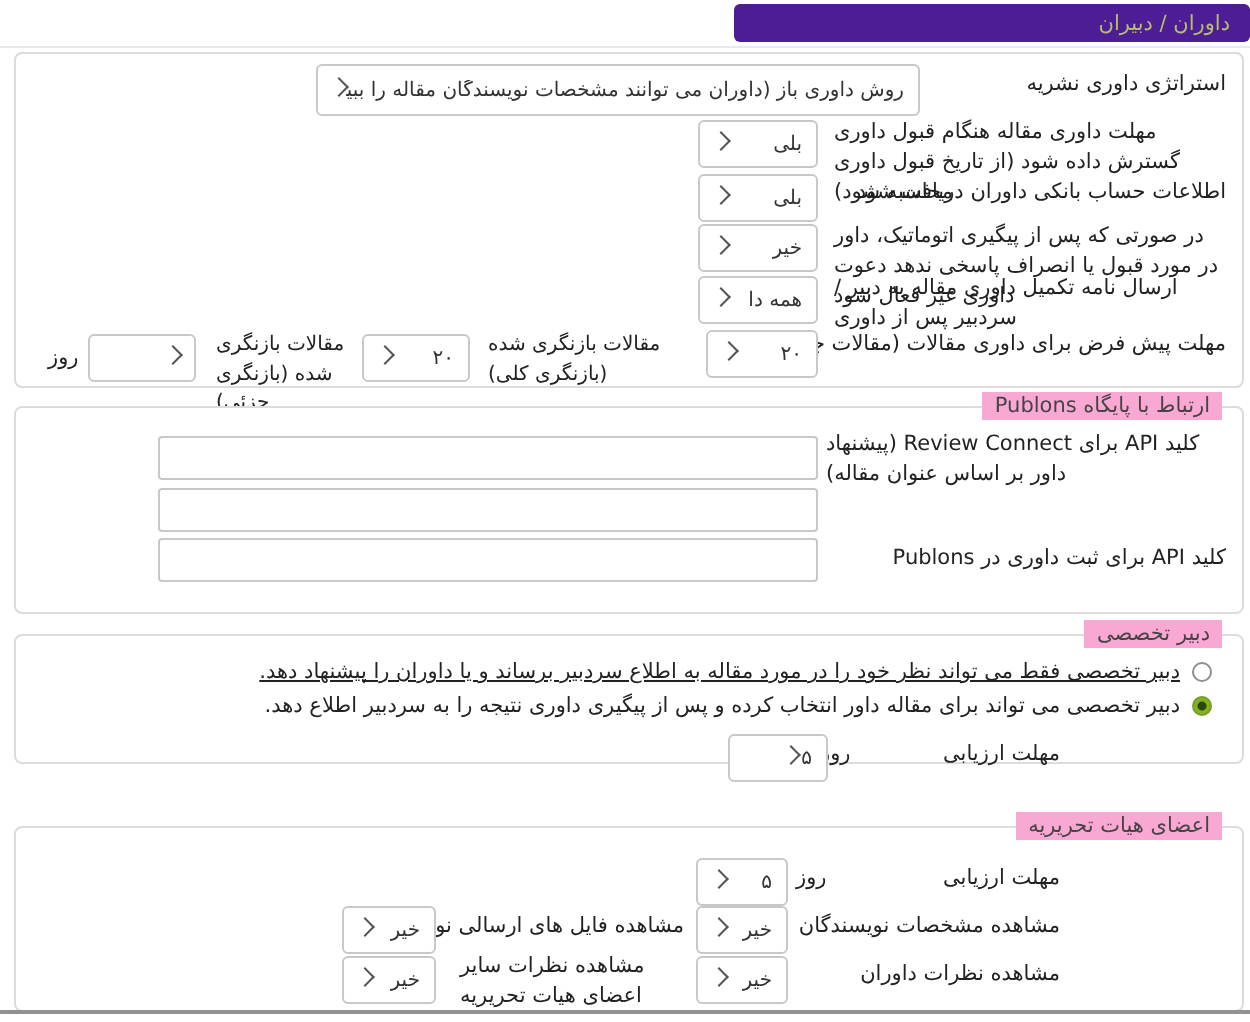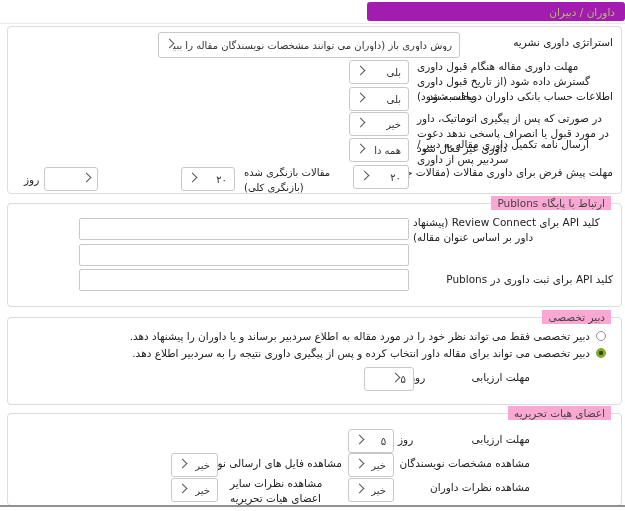--- a/index.html
+++ b/index.html
@@ -2,21 +2,21 @@
 <html lang="fa" dir="rtl"><head>
 <meta charset="utf-8">
 <style>
   html,body{margin:0;padding:0;background:#fff;}
   #screen{
     position:relative;width:625px;height:511px;background:#fff;overflow:hidden;
     font-family:"DejaVu Sans",sans-serif;color:#222;direction:rtl;
   }
   .crumb{
     position:absolute;top:2px;left:367px;width:258px;height:19px;
-    background:#a21caf;border-radius:3px;
+    background:#4c1d95;border-radius:3px;
     display:flex;align-items:center;justify-content:flex-start;
     padding:0 10px;box-sizing:border-box;
     color:#b5bd6e;font-size:10.5px;
   }
   .topline{position:absolute;top:23px;left:0;width:625px;height:1px;background:#e9e9e9;}
   .panel{
     position:absolute;left:7px;width:615px;box-sizing:border-box;
     background:#fff;border:1px solid #dcdcdc;border-radius:4px;
   }
   .legend{
@@ -99,45 +99,46 @@
       <span class="val">۲۰</span>
       <span class="chev"></span>
     </div>
 
     <div class="lbl" style="left:236px;top:139px;width:104px;font-size:10px;">مقالات بازنگری شده (بازنگری کلی)</div>
     <div class="sel" style="left:173px;top:140px;width:54px;height:24px;">
       <span class="val">۲۰</span>
       <span class="chev"></span>
     </div>
 
+    <div class="lbl" style="left:100px;top:139px;width:70px;font-size:10px;">مقالات بازنگری شده (بازنگری جزئی)</div>
     <div class="sel" style="left:36px;top:140px;width:53px;height:24px;padding-left:45px;">
       <span class="val">۱۰</span>
       <span class="chev"></span>
     </div>
 
     <div class="lbl nw" style="left:16px;top:145px;">روز</div>
   </div>
 
   <div class="panel" style="top:203px;height:104px;">
     <div class="legend">ارتباط با پایگاه Publons</div>
 
     <div class="lbl" style="right:8px;top:11px;width:200px;">کلید API برای Review Connect (پیشنهاد داور بر اساس عنوان مقاله)</div>
     <input class="inp" style="left: 71px; top: 14px; width: 330px;" value="">
 
     <input class="inp" style="left: 71px; top: 40px; width: 330px;" value="">
 
     <div class="lbl nw" style="right:8px;top:68px;">کلید API برای ثبت داوری در Publons</div>
     <input class="inp" style="left: 71px; top: 65px; width: 330px;" value="">
   </div>
 
-  <div class="panel" style="top:317px;height:88px;">
+  <div class="panel" style="top:317px;height:65px;">
     <div class="legend">دبیر تخصصی</div>
 
     <div class="radio" style="right:15px;top:13px;"></div>
-    <div class="lbl nw" style="right:31px;top:11px;">دبیر تخصصی فقط می تواند نظر خود را در مورد مقاله به اطلاع سردبیر برساند و یا داوران را پیشنهاد دهد.</div>
+    <div class="lbl nw" style="right:31px;top:11px;text-decoration:underline;">دبیر تخصصی فقط می تواند نظر خود را در مورد مقاله به اطلاع سردبیر برساند و یا داوران را پیشنهاد دهد.</div>
 
     <div class="radio on" style="right:15px;top:30px;"></div>
     <div class="lbl nw" style="right:31px;top:28px;">دبیر تخصصی می تواند برای مقاله داور انتخاب کرده و پس از پیگیری داوری نتیجه را به سردبیر اطلاع دهد.</div>
 
     <div class="lbl nw" style="right:91px;top:52px;">مهلت ارزیابی</div>
     <div class="lbl nw" style="left:402px;top:52px;">روز</div>
     <div class="sel" style="left:356px;top:49px;width:50px;height:24px;padding-left:27px;">
       <span class="val">۱۵</span>
       <span class="chev"></span>
     </div>

